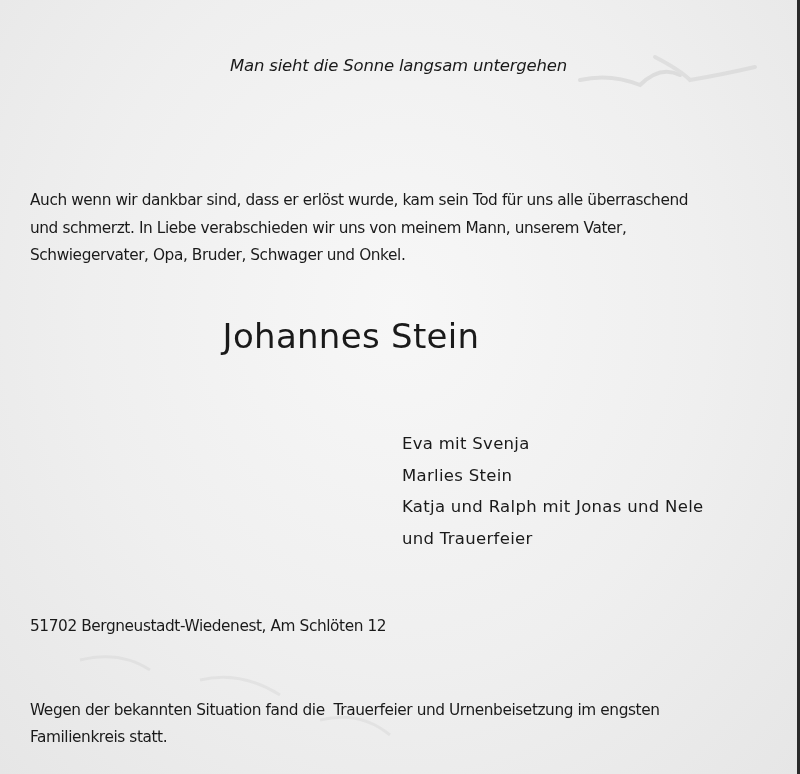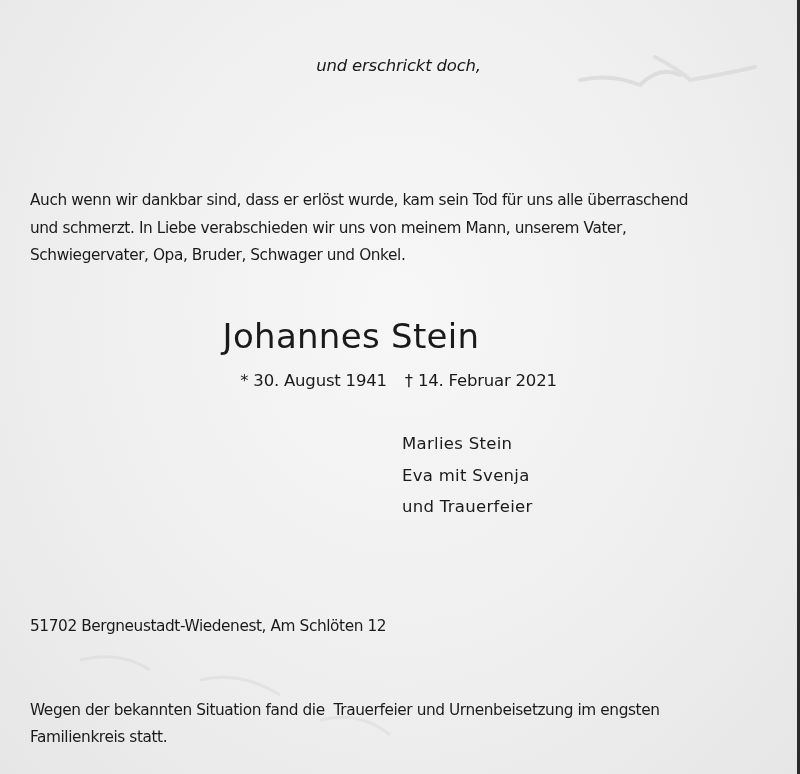--- a/index.html
+++ b/index.html
@@ -64,36 +64,36 @@
     <path d="M10 35 Q40 28 70 40 Q90 20 110 30" stroke="#bdbdbd" stroke-width="4" fill="none" stroke-linecap="round"></path>
     <path d="M85 12 Q110 25 120 35 Q150 30 185 22" stroke="#c4c4c4" stroke-width="4" fill="none" stroke-linecap="round"></path>
   </svg>
   <svg class="bird" style="left:60px; top:640px; opacity:0.18;" width="400" height="120" viewBox="0 0 400 120">
     <path d="M20 20 Q60 10 90 30" stroke="#b5b5b5" stroke-width="3" fill="none"></path>
     <path d="M140 40 Q180 30 220 55" stroke="#b5b5b5" stroke-width="3" fill="none"></path>
     <path d="M260 80 Q300 70 330 95" stroke="#b5b5b5" stroke-width="3" fill="none"></path>
   </svg>
 
   <div class="poem">
-    <div>und erschrickt doch,</div>
+    <div>Man sieht die Sonne langsam untergehen</div>
   </div>
 
   <div class="intro">
     <div>Auch wenn wir dankbar sind, dass er erlöst wurde, kam sein Tod für uns alle überraschend</div>
     <div>und schmerzt. In Liebe verabschieden wir uns von meinem Mann, unserem Vater,</div>
     <div>Schwiegervater, Opa, Bruder, Schwager und Onkel.</div>
   </div>
 
   <div class="name">Johannes Stein</div>
 
-  <div class="dates"><span>* 30. August 1941</span><span class="gap"></span><span>† 14. Februar 2021</span></div>
 
   <div class="family">
+    <div>Eva mit Svenja</div>
     <div>Marlies Stein</div>
-    <div>Eva mit Svenja</div>
+    <div>Katja und Ralph mit Jonas und Nele</div>
     <div>und Trauerfeier</div>
   </div>
 
   <div class="address">51702 Bergneustadt-Wiedenest, Am Schlöten 12</div>
 
   <div class="footer">
     <div>Wegen der bekannten Situation fand die  Trauerfeier und Urnenbeisetzung im engsten</div>
     <div>Familienkreis statt.</div>
   </div>
 </div>

